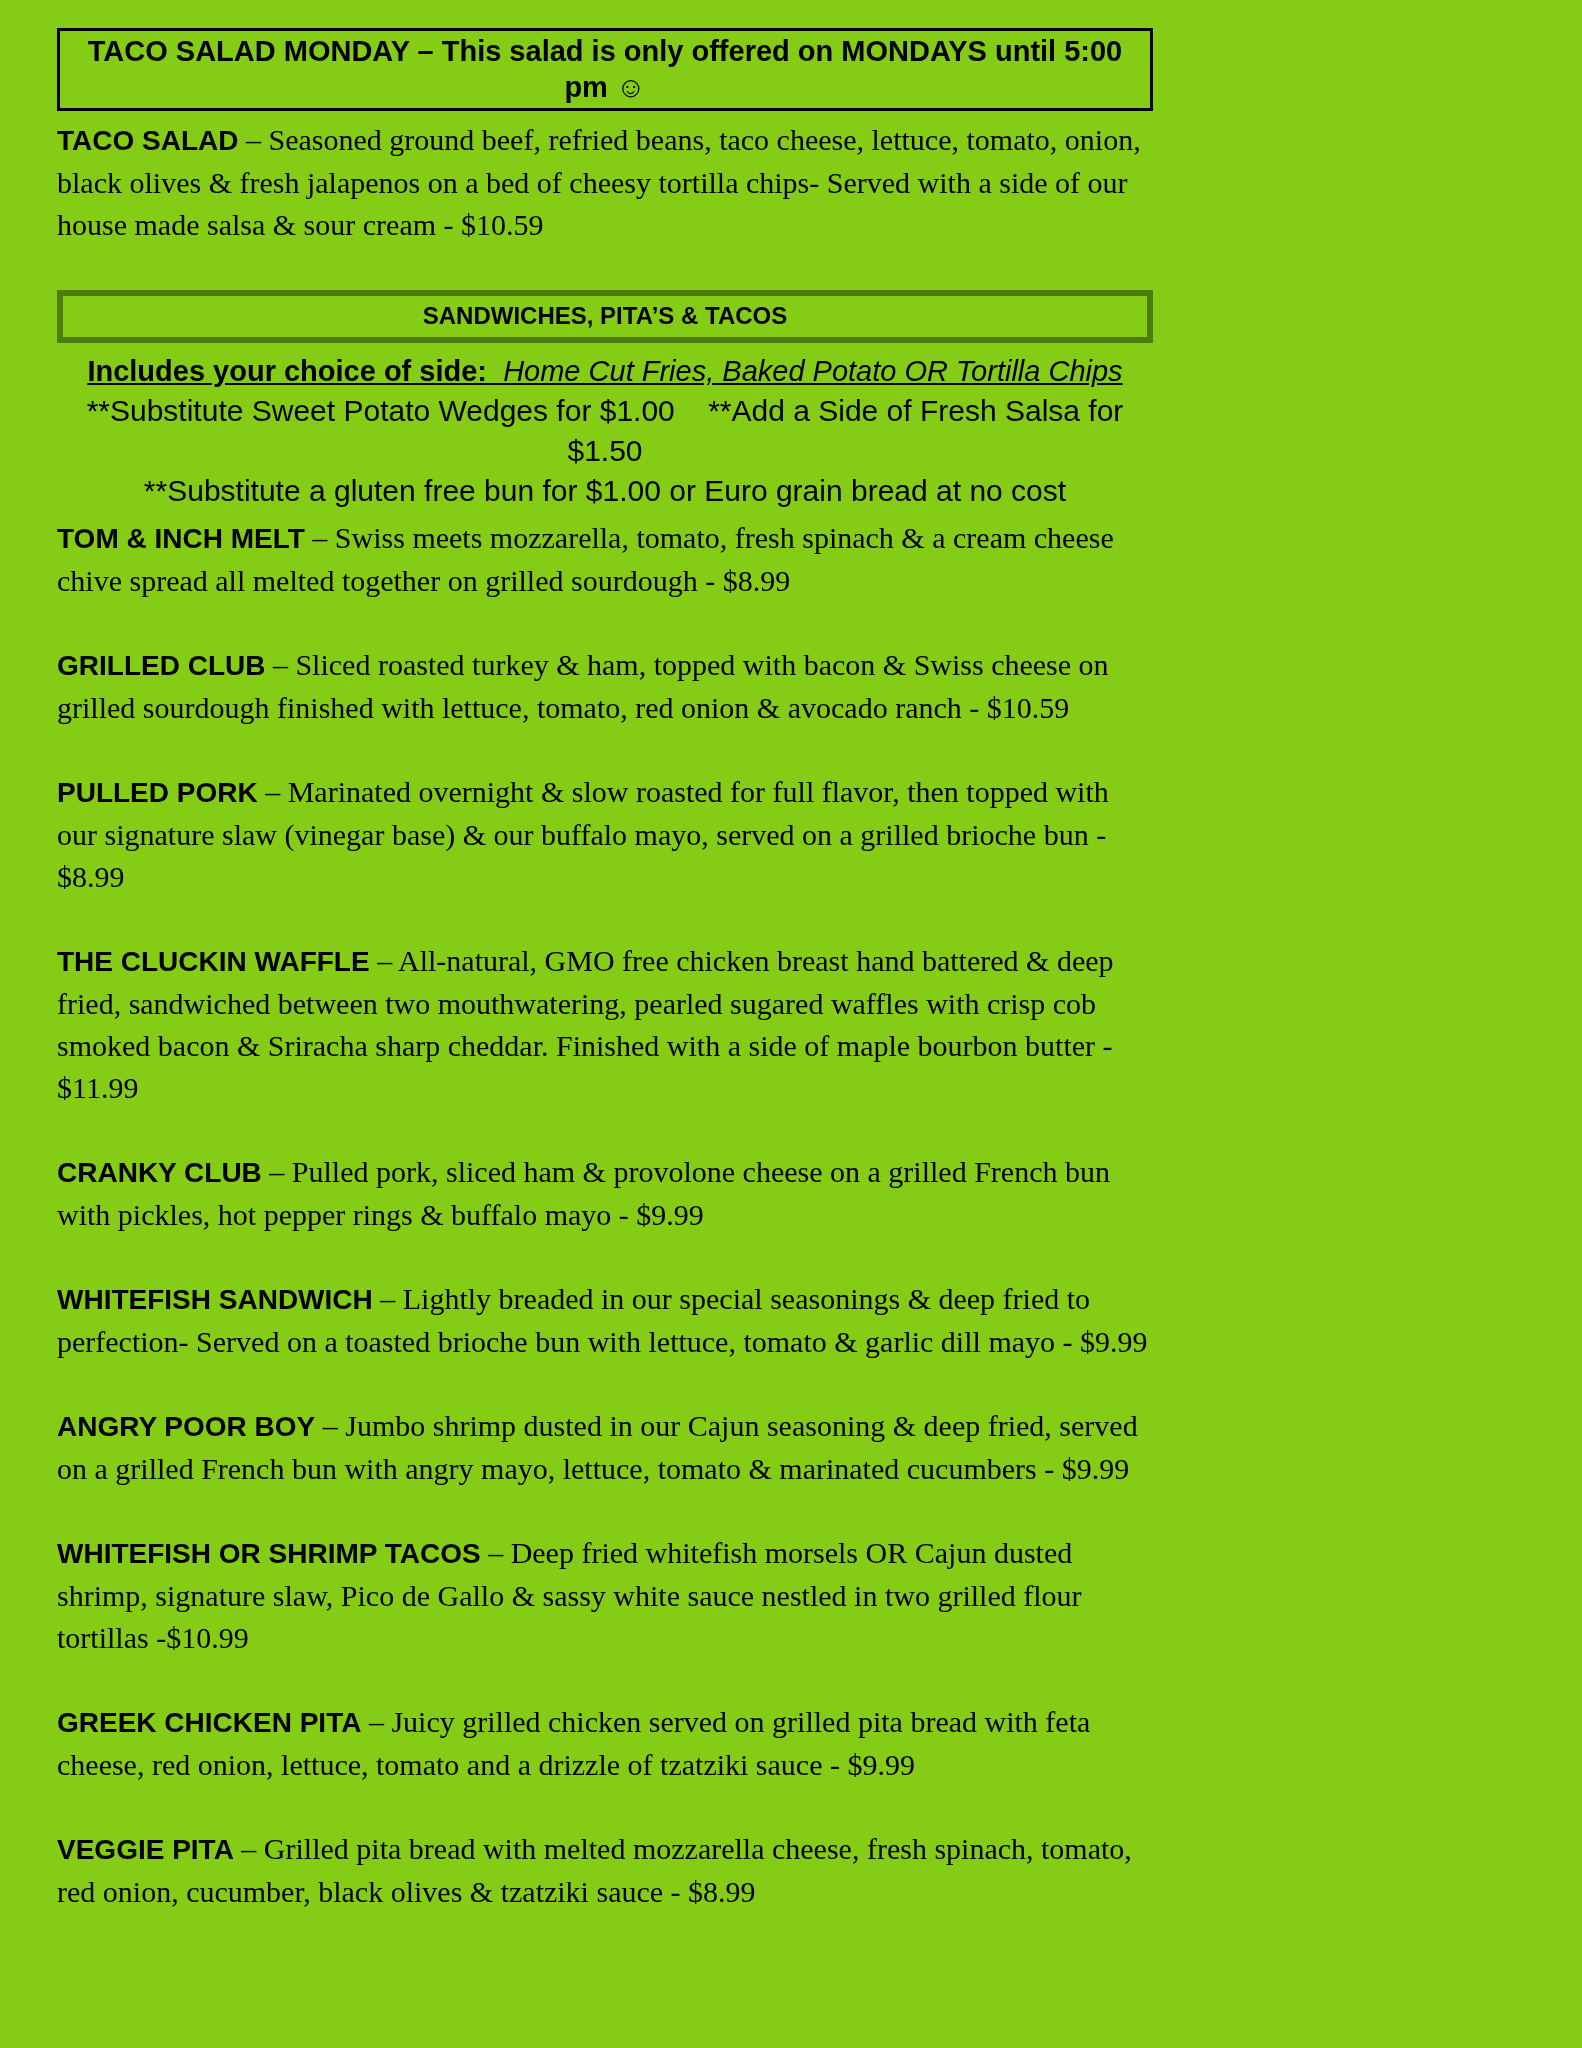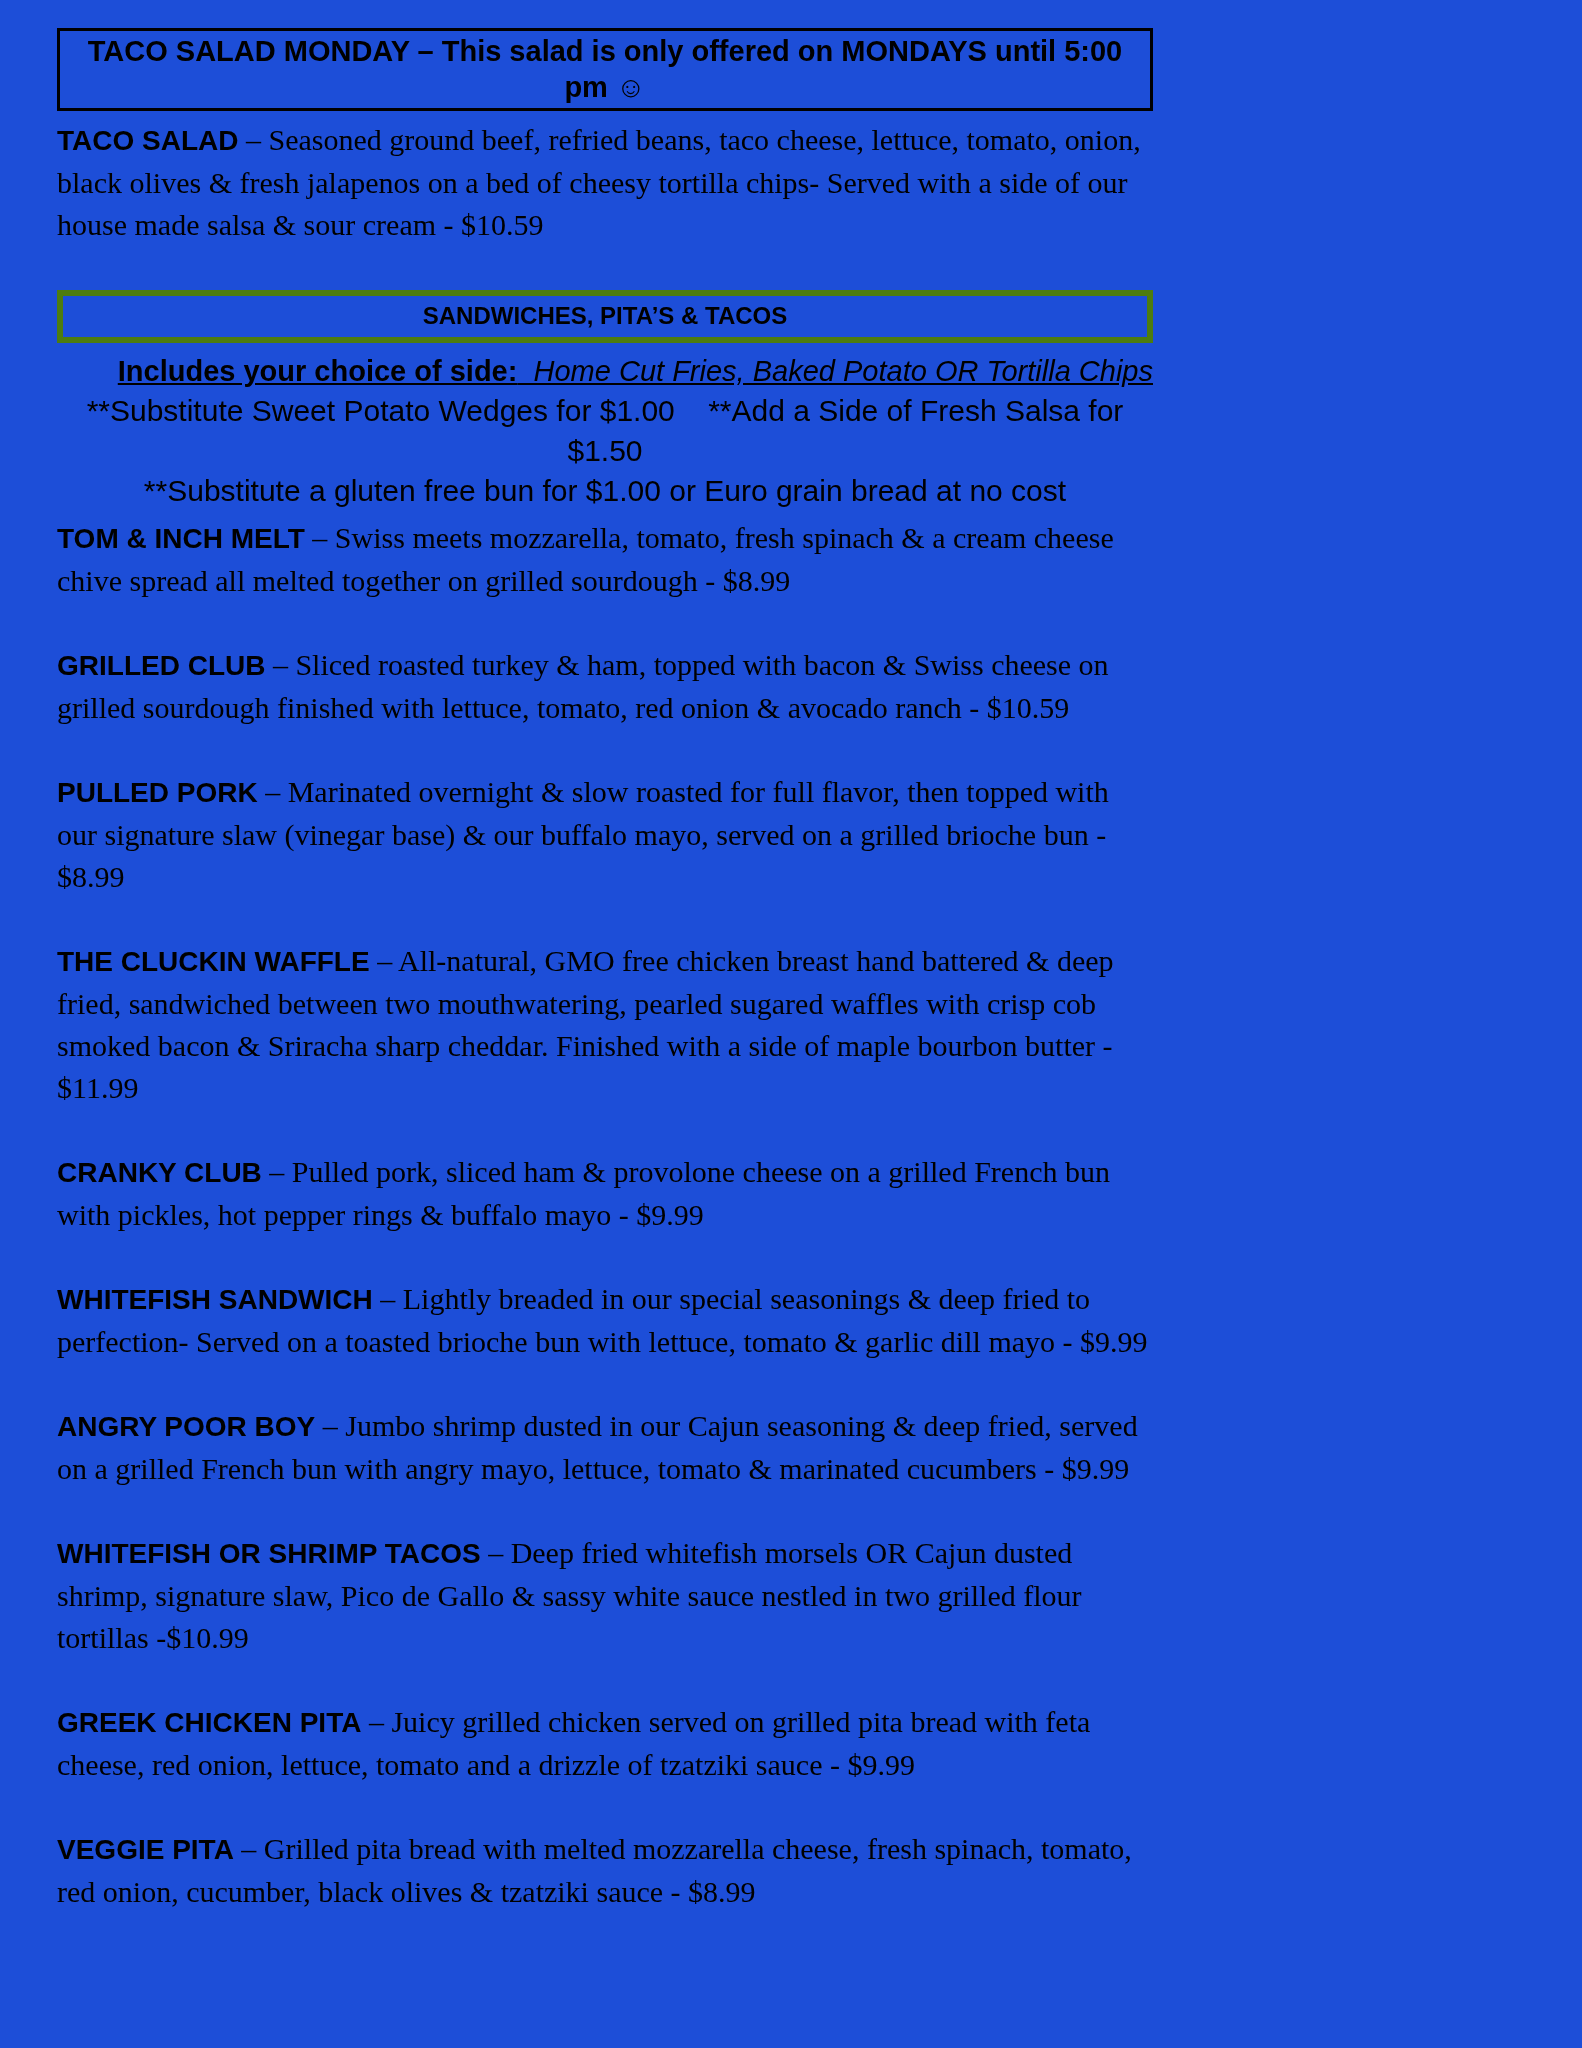--- a/index.html
+++ b/index.html
@@ -10,21 +10,21 @@
   body {
     width: 1582px;
     height: 2048px;
     position: relative;
     color: #000;
   }
   .page {
     position: relative;
     width: 1582px;
     height: 2048px;
-    background: #1d4ed8;
+    background: #84cc16;
     overflow: hidden;
   }
   .content {
     position: absolute;
     left: 57px;
     top: 28px;
     width: 1096px;
   }
   .banner-box {
     box-sizing: border-box;
@@ -57,21 +57,21 @@
     font-family: "Liberation Sans", sans-serif;
     font-weight: 700;
     font-size: 28px;
   }
   .item-desc {
     font-family: "Liberation Serif", serif;
     font-size: 30px;
   }
   .includes-line {
     margin-top: 8px;
-    text-align: right;
+    text-align: center;
     font-family: "Liberation Sans", sans-serif;
     font-size: 29px;
     line-height: 40px;
     text-decoration: underline;
     white-space: pre-wrap;
   }
   .inc-label {
     font-weight: 700;
   }
   .inc-value {

